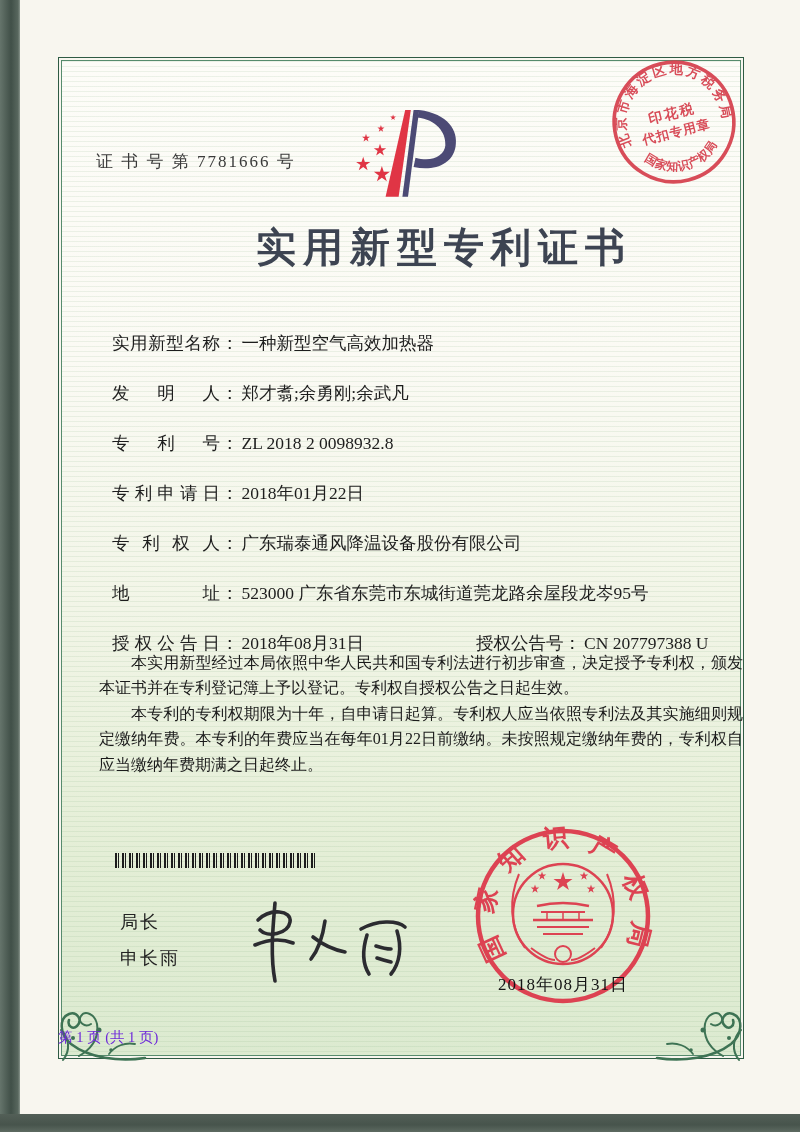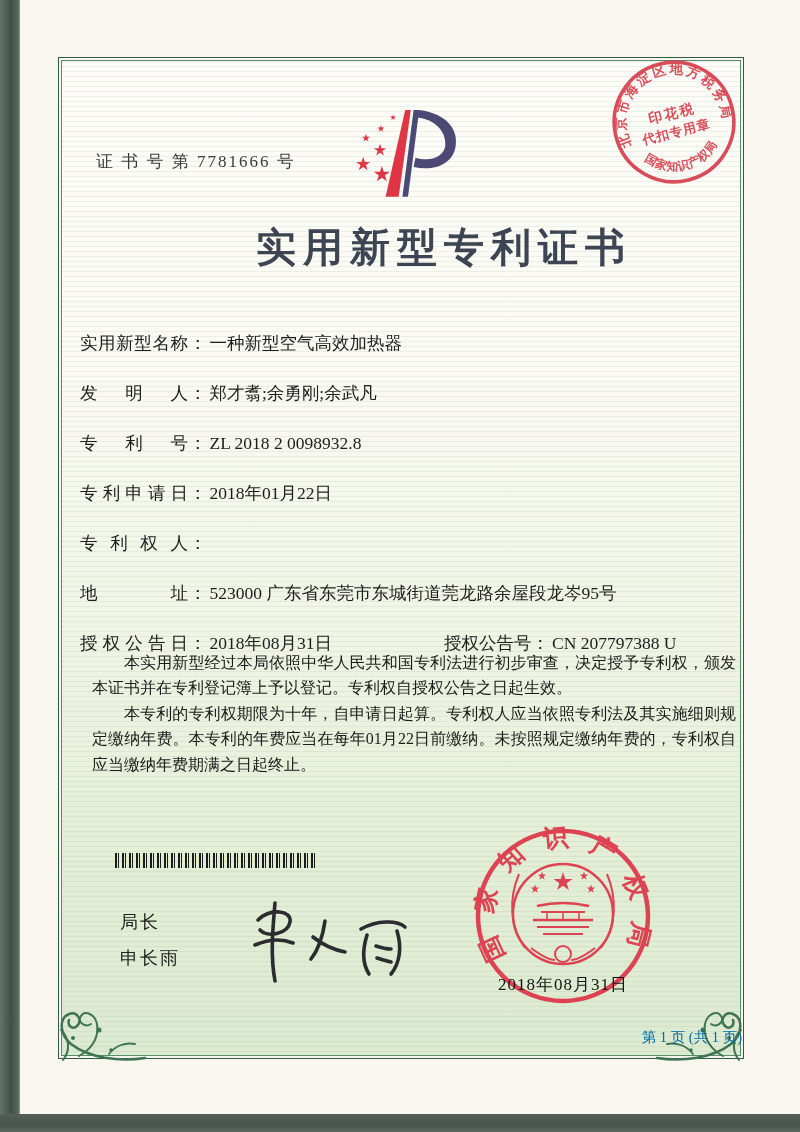--- a/index.html
+++ b/index.html
@@ -38,46 +38,46 @@
   .cert-no{
     position:absolute;left:96px;top:106px;z-index:2;
     font-size:17px;letter-spacing:2px;color:#3a3a3a;margin-top:44px;
   }
   .logo{position:absolute;left:352px;top:106px;z-index:2;}
   .title{
     position:absolute;left:58px;top:220px;width:684px;z-index:2;
     text-align:center;font-size:40px;font-weight:bold;
     letter-spacing:7px;color:#3d4452;margin-left:44px;
   }
-  .fields{position:absolute;left:80px;top:318px;width:648px;z-index:2;}
+  .fields{position:absolute;left:112px;top:318px;width:648px;z-index:2;}
   .frow{height:50px;display:flex;align-items:center;font-size:17.5px;color:#1d1d1d;position:relative;}
   .flabel{display:inline-block;width:108px;text-align:justify;text-align-last:justify;}
   .fcolon{margin-left:1px;}
   .fvalue{margin-left:3px;white-space:nowrap;}
   .grant-right{position:absolute;left:364px;top:0;height:50px;display:flex;align-items:center;}
-  .paras{position:absolute;left:92px;top:650px;width:644px;z-index:2;
+  .paras{position:absolute;left:99px;top:650px;width:644px;z-index:2;
     font-size:16px;line-height:25.4px;color:#1b1b1b;text-align:justify;}
   .paras p{margin:0;text-indent:2em;}
   .barcode{
     position:absolute;left:115px;top:853px;width:200px;height:15px;z-index:2;
     background:repeating-linear-gradient(90deg,
       #1c1c1c 0 2px,rgba(0,0,0,0) 2px 3px,
       #1c1c1c 3px 4px,rgba(0,0,0,0) 4px 7px,
       #1c1c1c 7px 9px,rgba(0,0,0,0) 9px 10px,
       #1c1c1c 10px 11px,rgba(0,0,0,0) 11px 14px);
   }
   .director-label{position:absolute;left:120px;top:910px;font-size:18px;color:#222;z-index:2;letter-spacing:2px;font-family:Liberation Serif, serif;}
   .director-name{position:absolute;left:120px;top:946px;font-size:18px;color:#222;z-index:2;letter-spacing:2px;}
   .signature{position:absolute;left:245px;top:893px;z-index:3;}
   .seal{position:absolute;left:473px;top:826px;z-index:2;opacity:0.95;}
   .seal-date{position:absolute;left:498px;top:973px;z-index:3;font-size:17px;color:#141414;letter-spacing:1px;}
   .tax-stamp{position:absolute;left:607px;top:55px;z-index:2;transform:rotate(-14deg);opacity:0.93;}
   .page-footer{
     position:absolute;left:58px;top:1028px;width:684px;z-index:2;
-    text-align:right;font-size:14.5px;color:#0369a1;
+    text-align:left;font-size:14.5px;color:#6d28d9;
   }
   svg text{font-family:"Liberation Serif","DejaVu Serif",serif;}
 </style>
 </head>
 <body>
 
 <div class="scan">
 
   <div class="edge-left"></div>
   <div class="edge-bottom"></div>
@@ -149,20 +149,21 @@
       <span class="fvalue">ZL 2018 2 0098932.8</span>
     </div>
     <div class="frow">
       <span class="flabel">专利申请日</span>
         <span class="fcolon">：</span>
       <span class="fvalue">2018年01月22日</span>
     </div>
     <div class="frow">
       <span class="flabel">专利权人</span>
         <span class="fcolon">：</span>
+      <span class="fvalue">广东瑞泰通风降温设备股份有限公司</span>
     </div>
     <div class="frow">
       <span class="flabel">地址</span>
         <span class="fcolon">：</span>
       <span class="fvalue">523000 广东省东莞市东城街道莞龙路余屋段龙岑95号</span>
     </div>
     <div class="frow">
       <span class="flabel">授权公告日</span>
         <span class="fcolon">：</span>
       <span class="fvalue">2018年08月31日</span>

